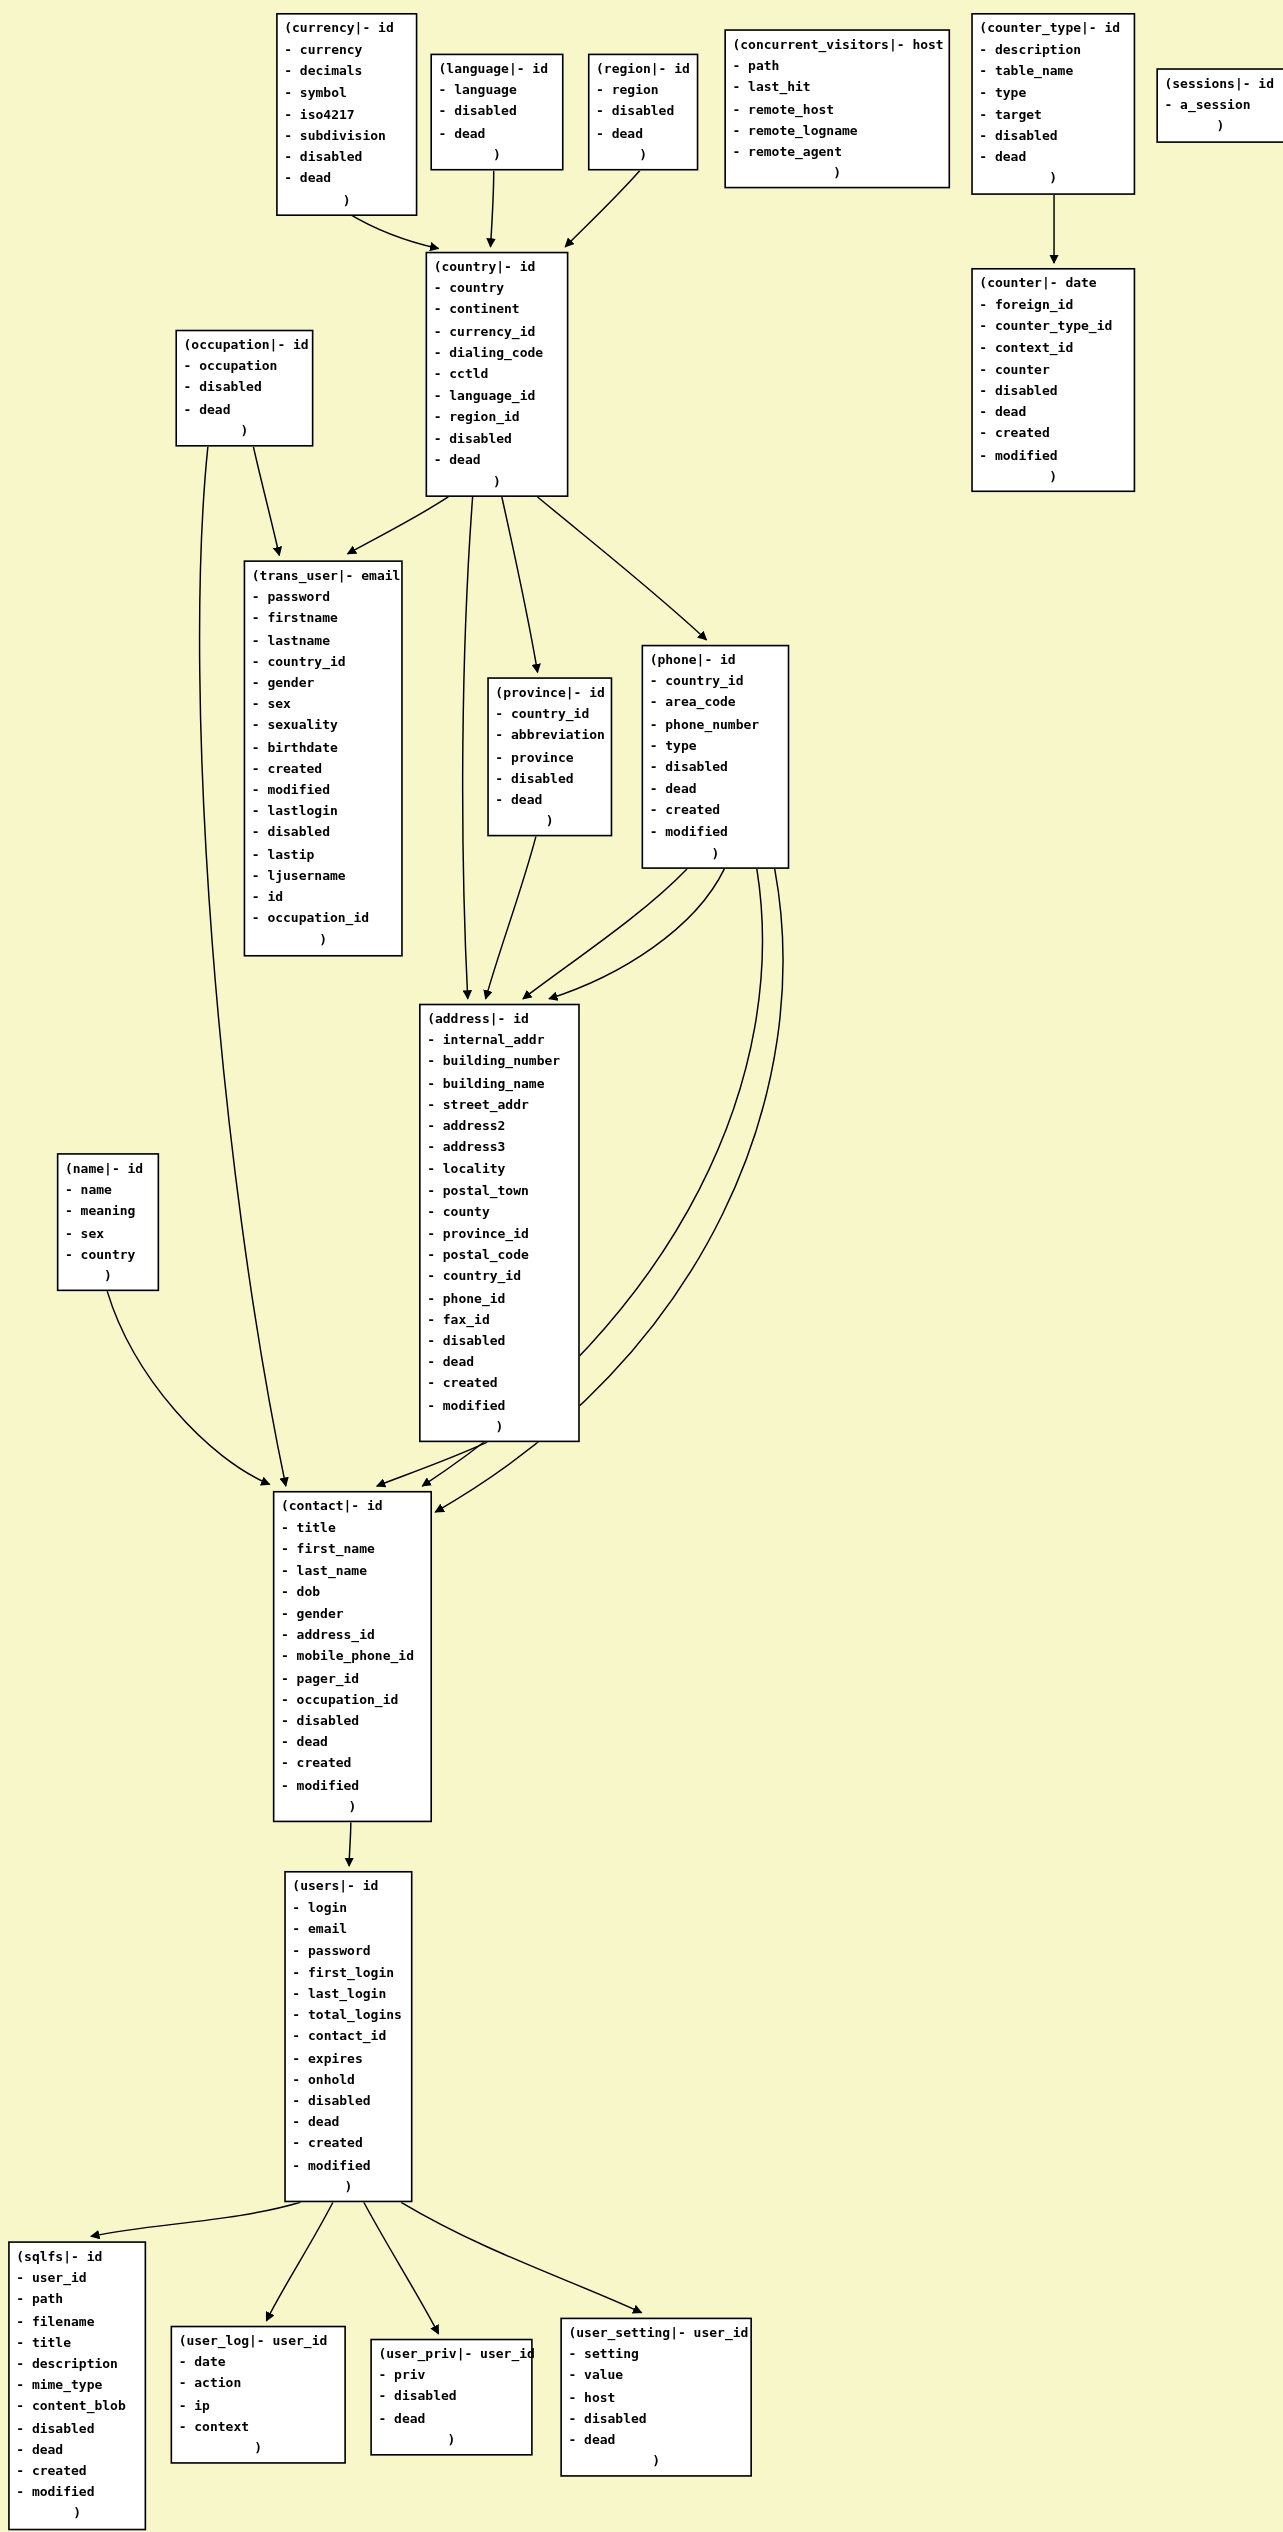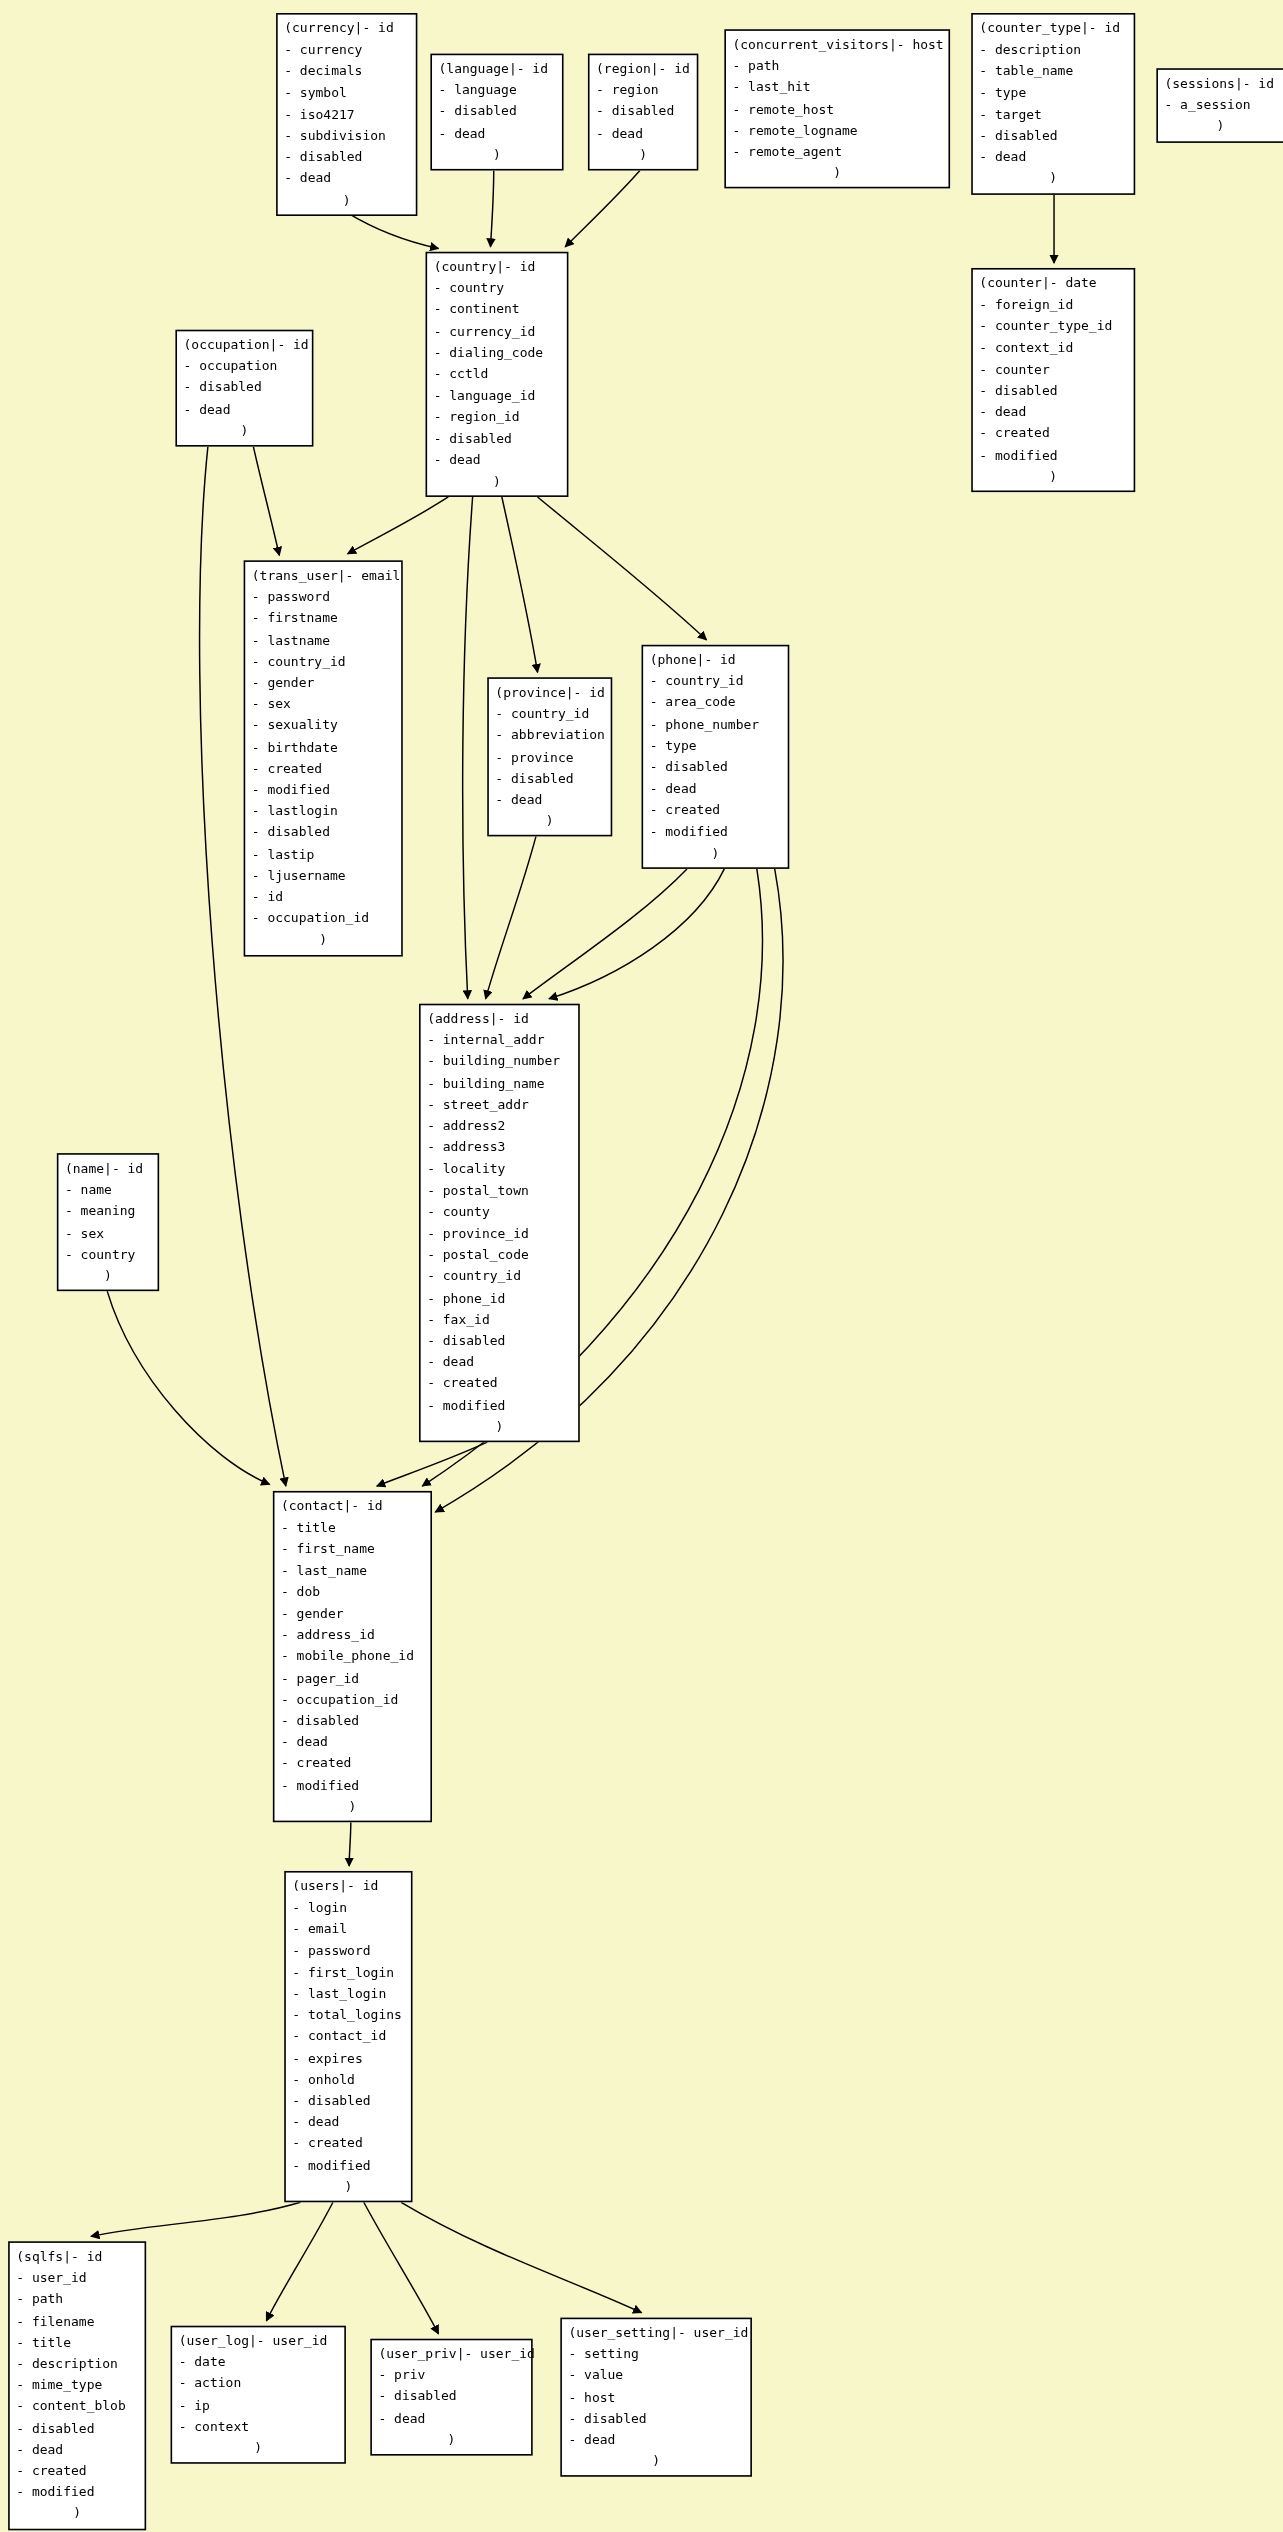--- a/index.html
+++ b/index.html
@@ -5,20 +5,21 @@
   html, body {
     margin: 0;
     padding: 0;
     background: #f7f7c9;
   }
   #viewport {
     width: 1283px;
     height: 2532px;
     overflow: hidden;
     position: relative;
+    font-weight: bold;
   }
   #canvas {
     position: relative;
     width: 790px;
     height: 1559px;
     transform: scale(1.6241);
     transform-origin: 0 0;
     font-family: "DejaVu Sans Mono", monospace;
   }
   #edges {

